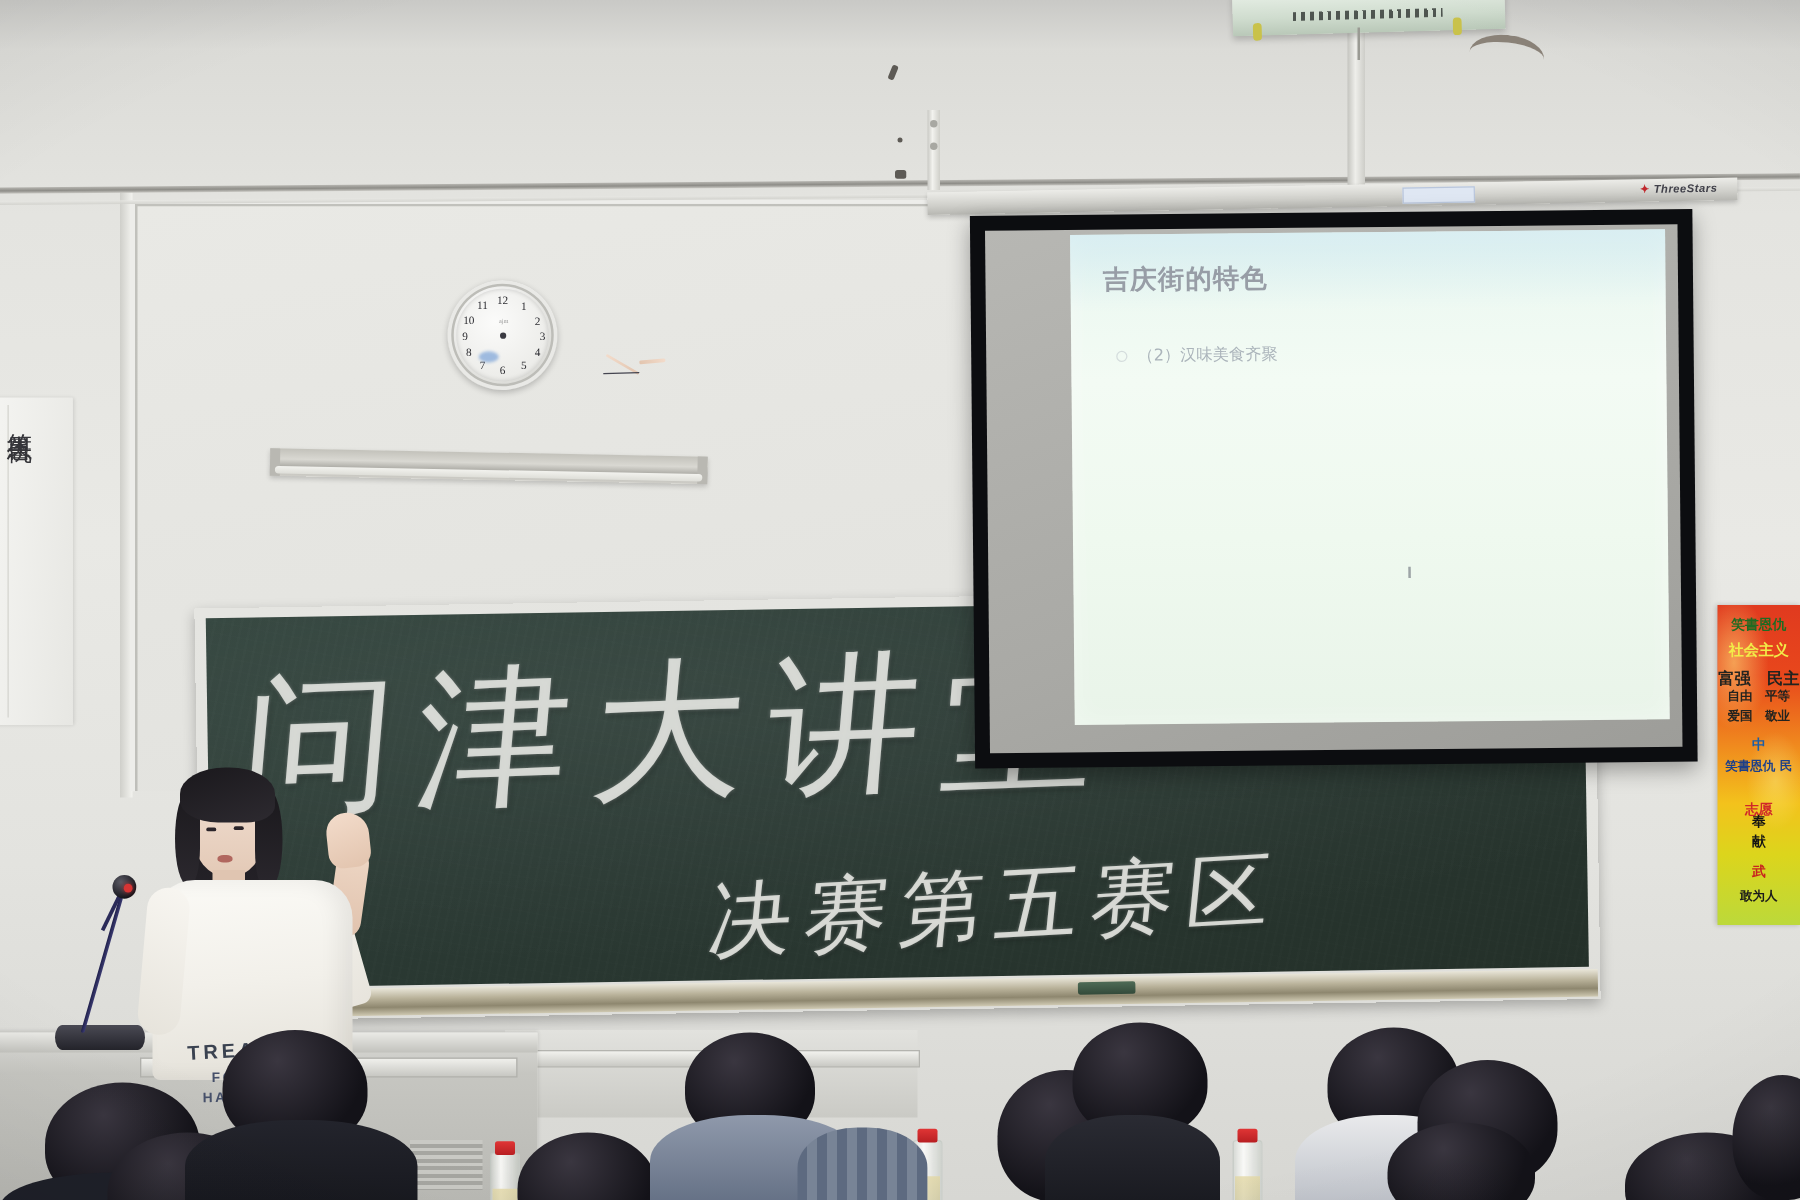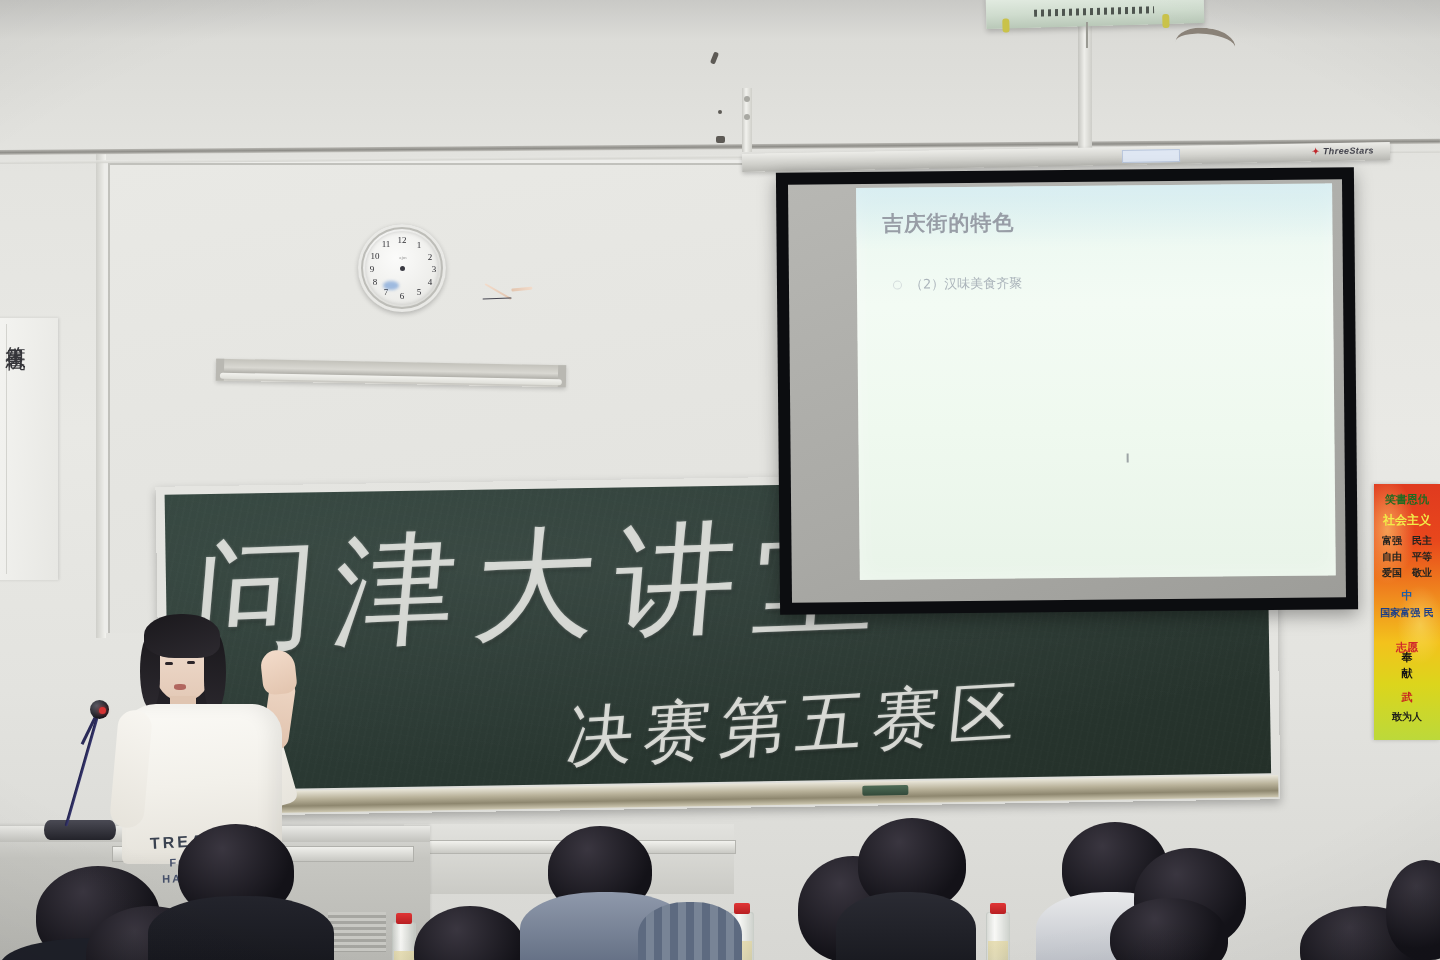--- a/index.html
+++ b/index.html
@@ -303,25 +303,25 @@
           <span>（2）汉味美食齐聚</span>
         </div>
         <div class="cursor"></div>
       </div>
     </div>
   </div>
 
   <div class="poster">
     <div class="p-line" style="top:8px;font-size:11px;color:#1f6b22">笑書恩仇</div>
     <div class="p-line" style="top:28px;font-size:12px;color:#f2ec48">社会主义</div>
-    <div class="p-line" style="top:50px;font-size:10px;color:#23231f">富强　民主</div>
+    <div class="p-line" style="top:50px;font-size:13px;color:#23231f">富强　民主</div>
     <div class="p-line" style="top:66px;font-size:10px;color:#23231f">自由　平等</div>
     <div class="p-line" style="top:82px;font-size:10px;color:#23231f">爱国　敬业</div>
     <div class="p-line" style="top:104px;font-size:11px;color:#1b5fa8">中</div>
-    <div class="p-line" style="top:122px;font-size:10px;color:#1b3f8a">国家富强 民</div>
+    <div class="p-line" style="top:122px;font-size:10px;color:#1b3f8a">笑書恩仇 民</div>
     <div class="p-line" style="top:156px;font-size:11px;color:#d0282a">志愿</div>
     <div class="p-line" style="top:166px;font-size:11px;color:#141414">奉</div>
     <div class="p-line" style="top:182px;font-size:11px;color:#141414">献</div>
     <div class="p-line" style="top:206px;font-size:11px;color:#c8241f">武</div>
     <div class="p-line" style="top:226px;font-size:10px;color:#1a1a1a">敢为人</div>
   </div>
 
   <div class="desk2"></div>
   <div class="desk2-line"></div>
   <div class="desk">

